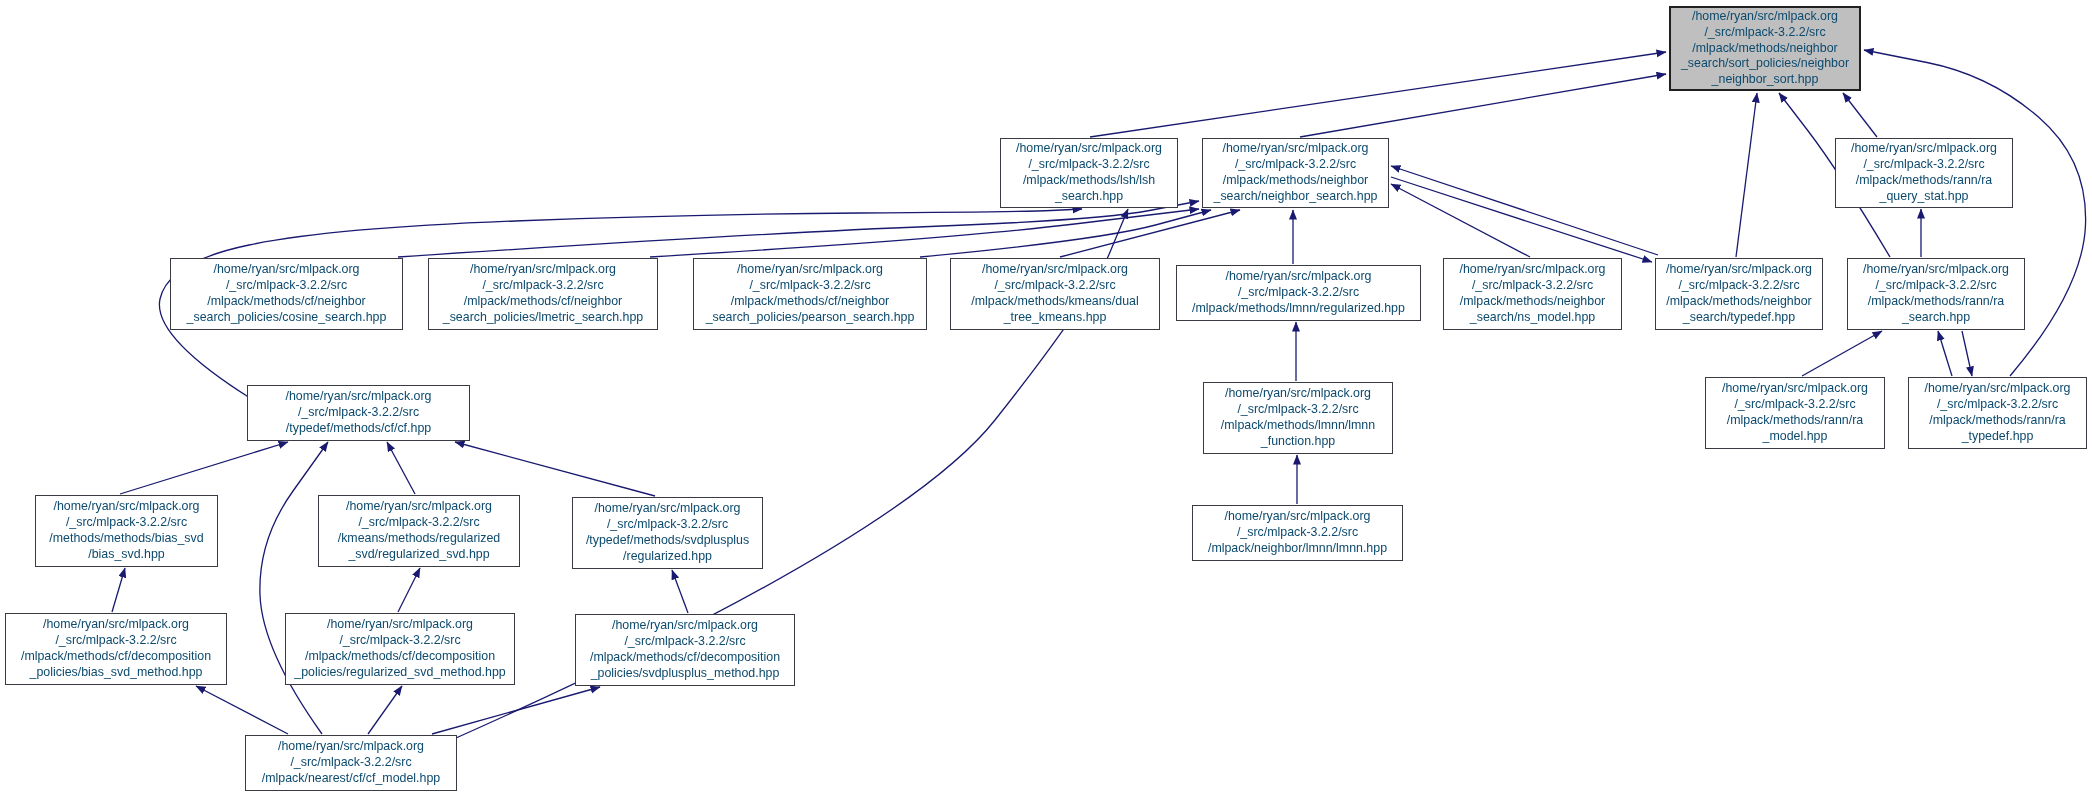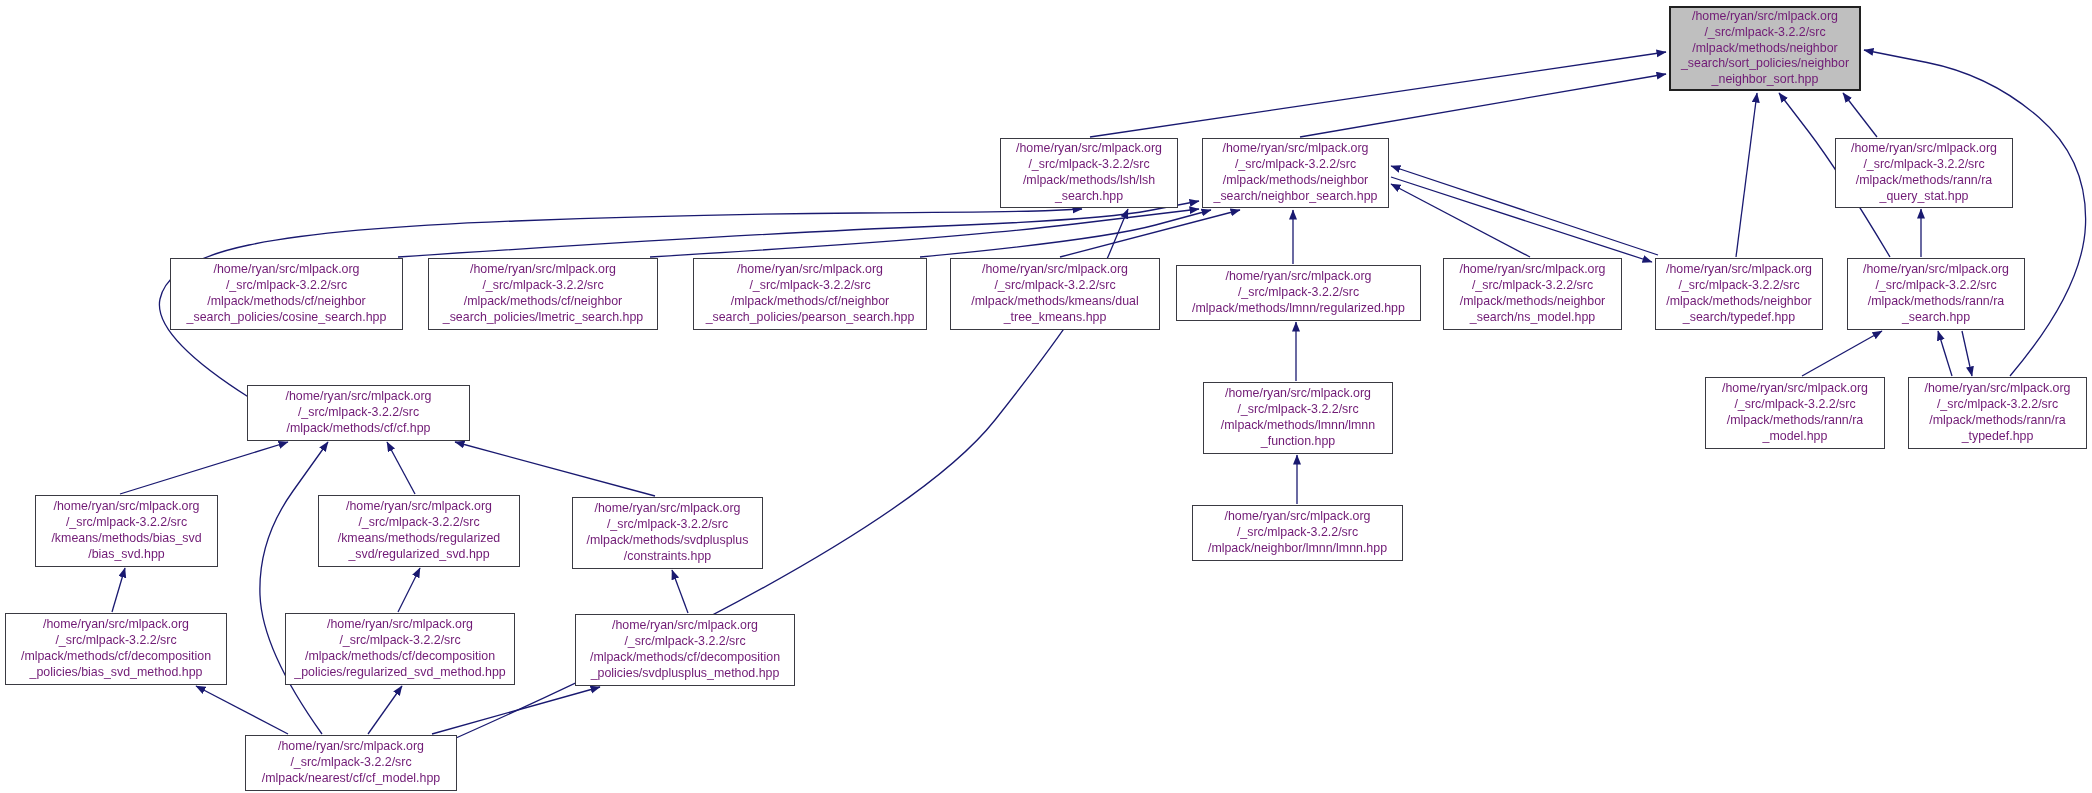--- a/index.html
+++ b/index.html
@@ -9,21 +9,21 @@
     background:#ffffff;
     font-family:"Liberation Sans","DejaVu Sans",sans-serif;
     overflow:hidden;
   }
   #edge-layer{position:absolute;left:0;top:0;width:2092px;height:793px;}
   .node{
     position:absolute;
     box-sizing:border-box;
     background:#ffffff;
     border:1px solid #3a3a42;
-    color:#701a75;
+    color:#0c4a6e;
     font-size:12.4px;
     line-height:15.8px;
     display:flex;
     flex-direction:column;
     justify-content:center;
     align-items:center;
     text-align:right;
     padding:2px 4px;
     white-space:nowrap;
     cursor:pointer;
@@ -149,21 +149,21 @@
       </div>
       <div class="node" style="left: 1847px; top: 258px; width: 178px; height: 72px; border-color: rgb(58, 58, 66);">
         <span>/home/ryan/src/mlpack.org</span>
         <span>/_src/mlpack-3.2.2/src</span>
         <span>/mlpack/methods/rann/ra</span>
         <span>_search.hpp</span>
       </div>
       <div class="node" style="left: 247px; top: 385px; width: 223px; height: 56px; border-color: rgb(58, 58, 66);">
         <span>/home/ryan/src/mlpack.org</span>
         <span>/_src/mlpack-3.2.2/src</span>
-        <span>/mlpack/methods/cf/cf.hpp</span>
+        <span>/typedef/methods/cf/cf.hpp</span>
       </div>
       <div class="node" style="left: 1203px; top: 382px; width: 190px; height: 72px; border-color: rgb(58, 58, 66);">
         <span>/home/ryan/src/mlpack.org</span>
         <span>/_src/mlpack-3.2.2/src</span>
         <span>/mlpack/methods/lmnn/lmnn</span>
         <span>_function.hpp</span>
       </div>
       <div class="node" style="left: 1705px; top: 377px; width: 180px; height: 72px; border-color: rgb(58, 58, 66);">
         <span>/home/ryan/src/mlpack.org</span>
         <span>/_src/mlpack-3.2.2/src</span>
@@ -172,34 +172,34 @@
       </div>
       <div class="node" style="left: 1908px; top: 377px; width: 179px; height: 72px; border-color: rgb(58, 58, 66);">
         <span>/home/ryan/src/mlpack.org</span>
         <span>/_src/mlpack-3.2.2/src</span>
         <span>/mlpack/methods/rann/ra</span>
         <span>_typedef.hpp</span>
       </div>
       <div class="node" style="left: 35px; top: 495px; width: 183px; height: 72px; border-color: rgb(58, 58, 66);">
         <span>/home/ryan/src/mlpack.org</span>
         <span>/_src/mlpack-3.2.2/src</span>
-        <span>/kmeans/methods/bias_svd</span>
+        <span>/methods/methods/bias_svd</span>
         <span>/bias_svd.hpp</span>
       </div>
       <div class="node" style="left: 318px; top: 495px; width: 202px; height: 72px; border-color: rgb(58, 58, 66);">
         <span>/home/ryan/src/mlpack.org</span>
         <span>/_src/mlpack-3.2.2/src</span>
         <span>/kmeans/methods/regularized</span>
         <span>_svd/regularized_svd.hpp</span>
       </div>
       <div class="node" style="left: 572px; top: 497px; width: 191px; height: 72px; border-color: rgb(58, 58, 66);">
         <span>/home/ryan/src/mlpack.org</span>
         <span>/_src/mlpack-3.2.2/src</span>
-        <span>/mlpack/methods/svdplusplus</span>
-        <span>/constraints.hpp</span>
+        <span>/typedef/methods/svdplusplus</span>
+        <span>/regularized.hpp</span>
       </div>
       <div class="node" style="left: 1192px; top: 505px; width: 211px; height: 56px; border-color: rgb(58, 58, 66);">
         <span>/home/ryan/src/mlpack.org</span>
         <span>/_src/mlpack-3.2.2/src</span>
         <span>/mlpack/neighbor/lmnn/lmnn.hpp</span>
       </div>
       <div class="node" style="left: 5px; top: 613px; width: 222px; height: 72px; border-color: rgb(58, 58, 66);">
         <span>/home/ryan/src/mlpack.org</span>
         <span>/_src/mlpack-3.2.2/src</span>
         <span>/mlpack/methods/cf/decomposition</span>

